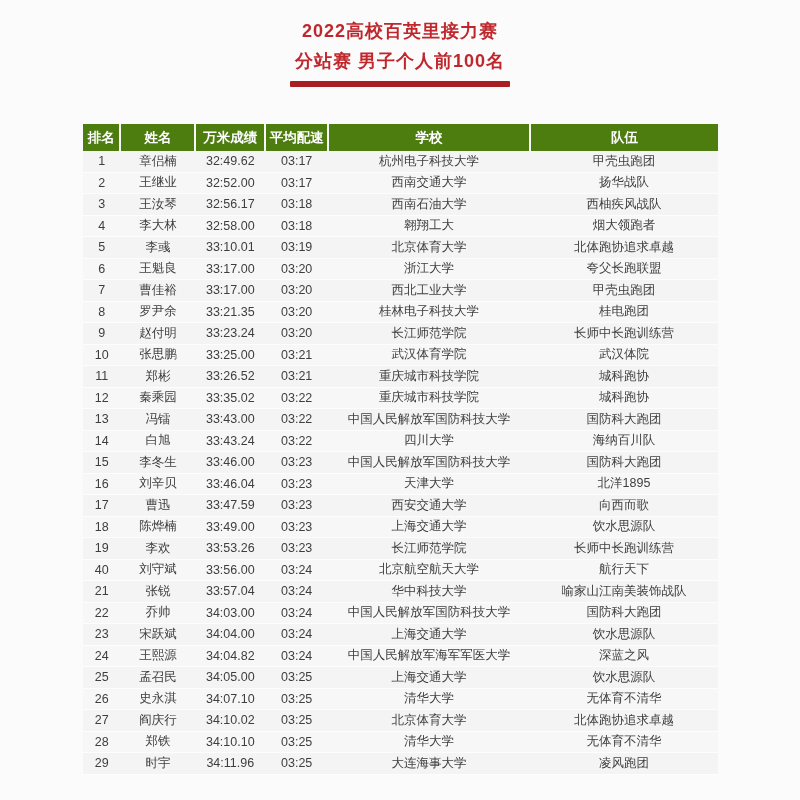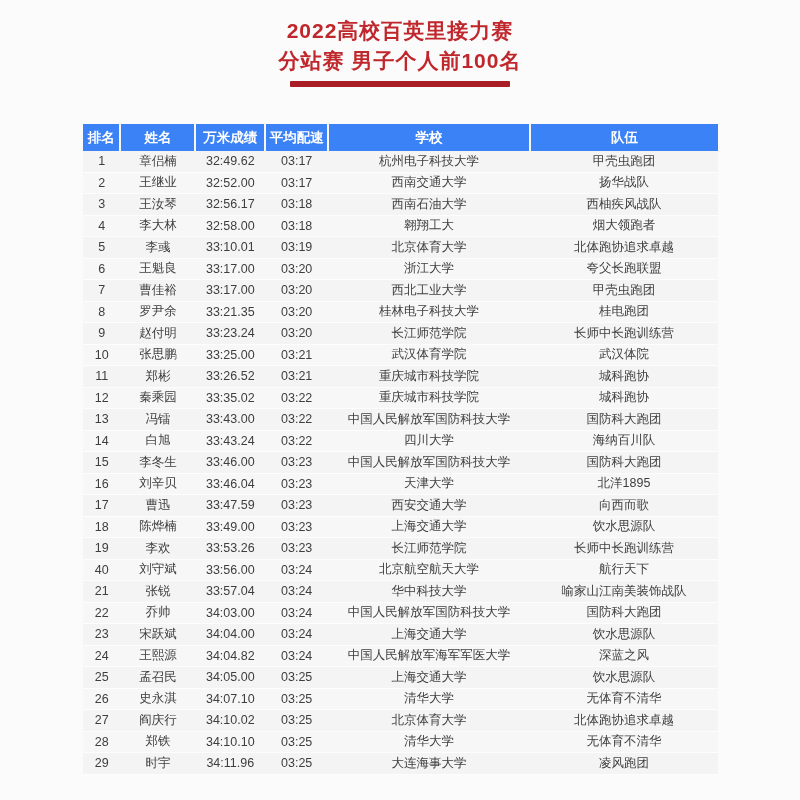--- a/index.html
+++ b/index.html
@@ -5,34 +5,34 @@
   html, body { margin: 0; padding: 0; }
   body {
     width: 800px; height: 800px; overflow: hidden;
     background: #fbfbfb;
     font-family: "Liberation Sans", "DejaVu Sans", sans-serif;
   }
   .page { position: relative; width: 800px; height: 800px; }
 
   .title-block { padding-top: 16px; text-align: center; }
   .title-line {
-    font-size: 21px; font-weight: bold; line-height: 30px;
+    font-size: 18px; font-weight: bold; line-height: 30px;
     color: #bf272c; letter-spacing: 1px;
   }
   .title-underline {
     width: 220px; height: 6px; margin: 5px auto 0;
     background: #a91e24; border-radius: 1px;
   }
 
   .table-wrap { position: absolute; left: 83px; top: 124px; width: 635px; }
   table.results {
     width: 100%; border-collapse: collapse; table-layout: fixed;
   }
   thead th {
-    background: #3b82f6; color: #ffffff;
+    background: #4d7c0f; color: #ffffff;
     font-size: 13.5px; font-weight: bold;
     height: 27px; padding: 0; text-align: center;
     border-left: 2px solid #f7f7f7;
   }
   thead th:first-child { border-left: none; }
   tbody td {
     height: 20.5px; padding: 0; text-align: center;
     font-size: 12.5px; color: #3e3e3e;
     background: #f4f4f5;
     border-bottom: 1px solid #fdfdfd;

